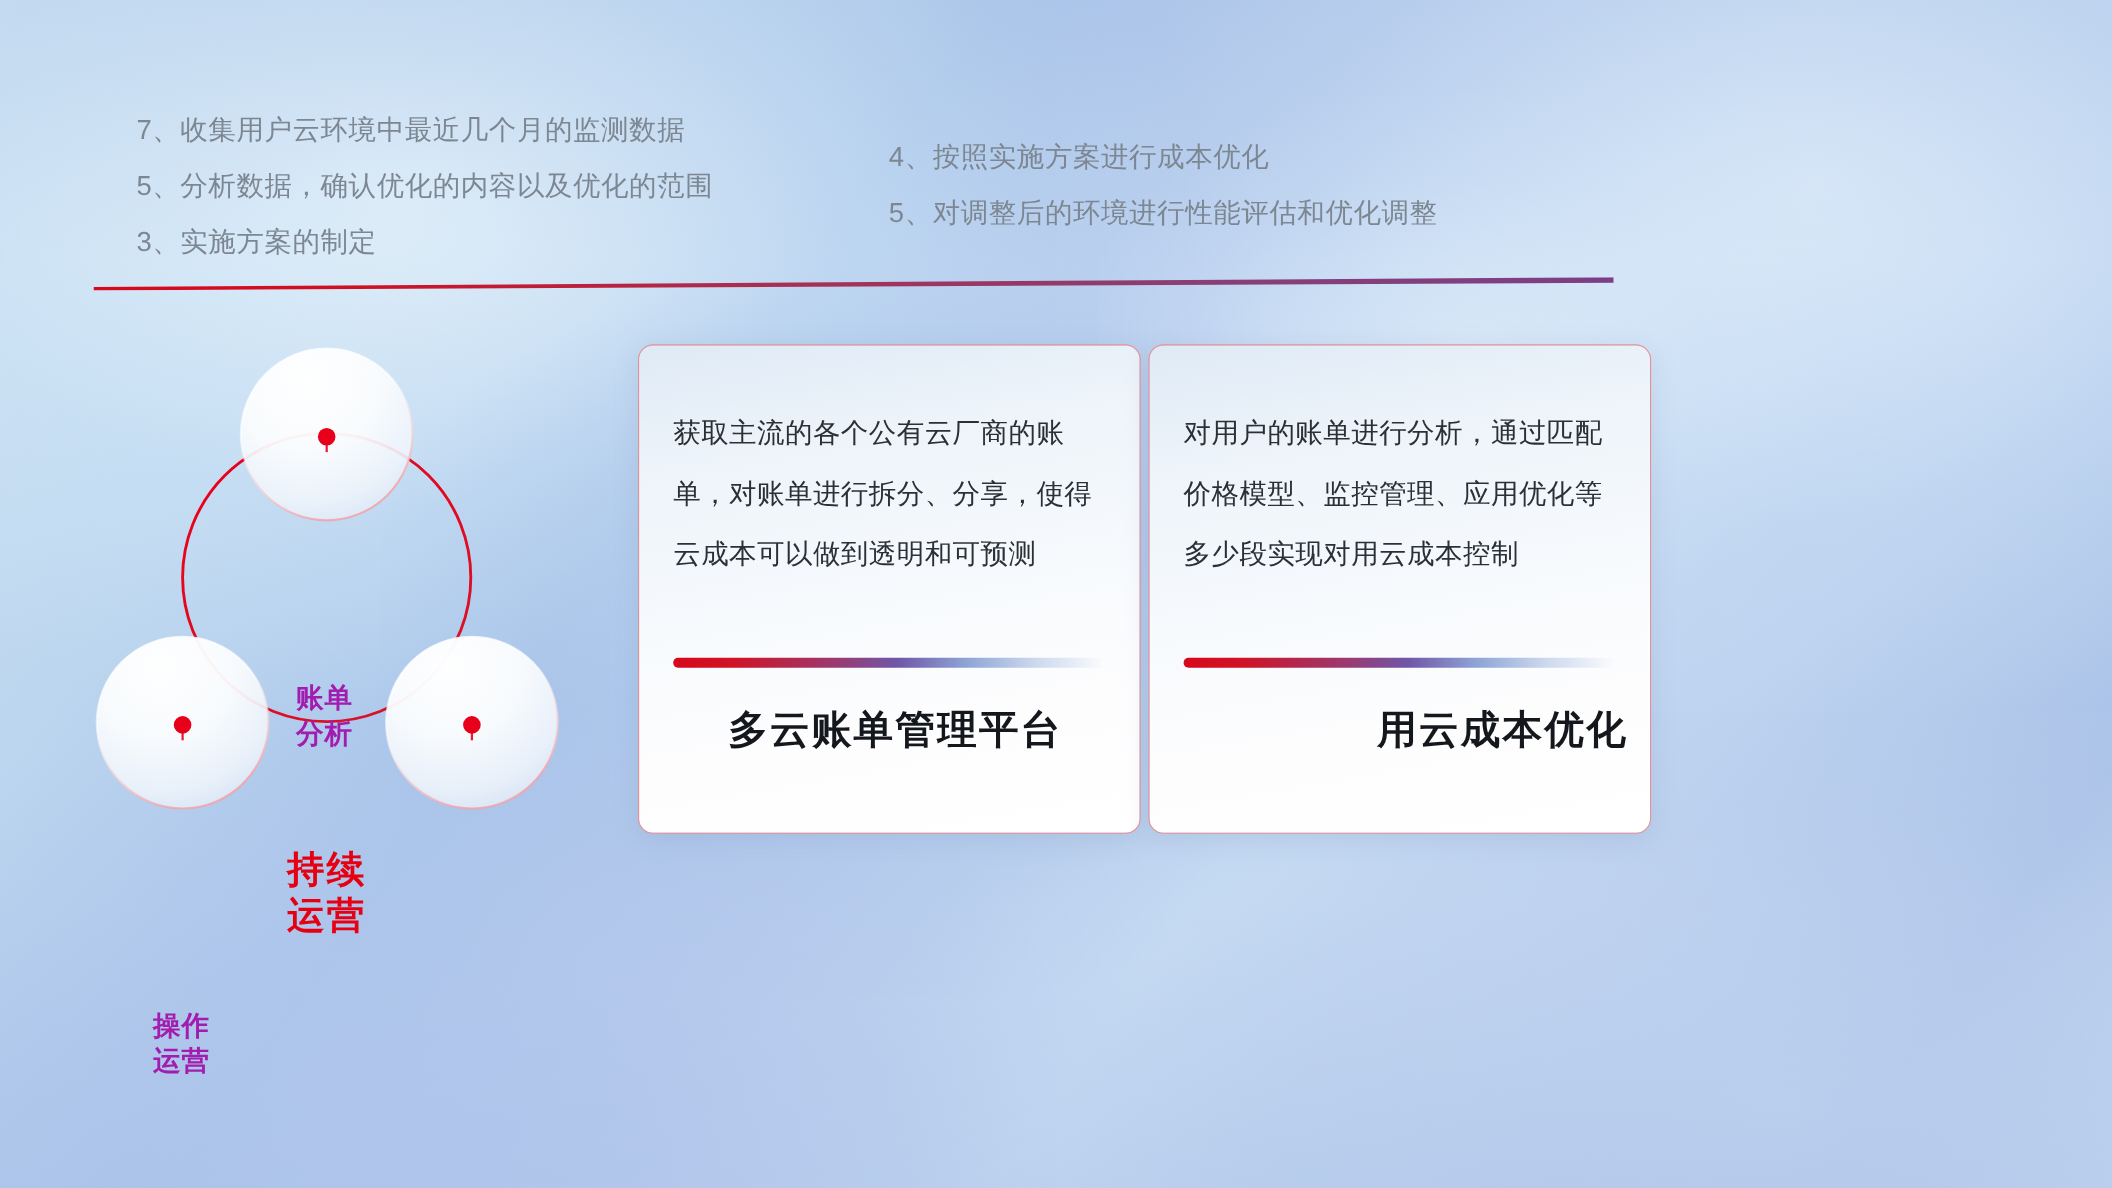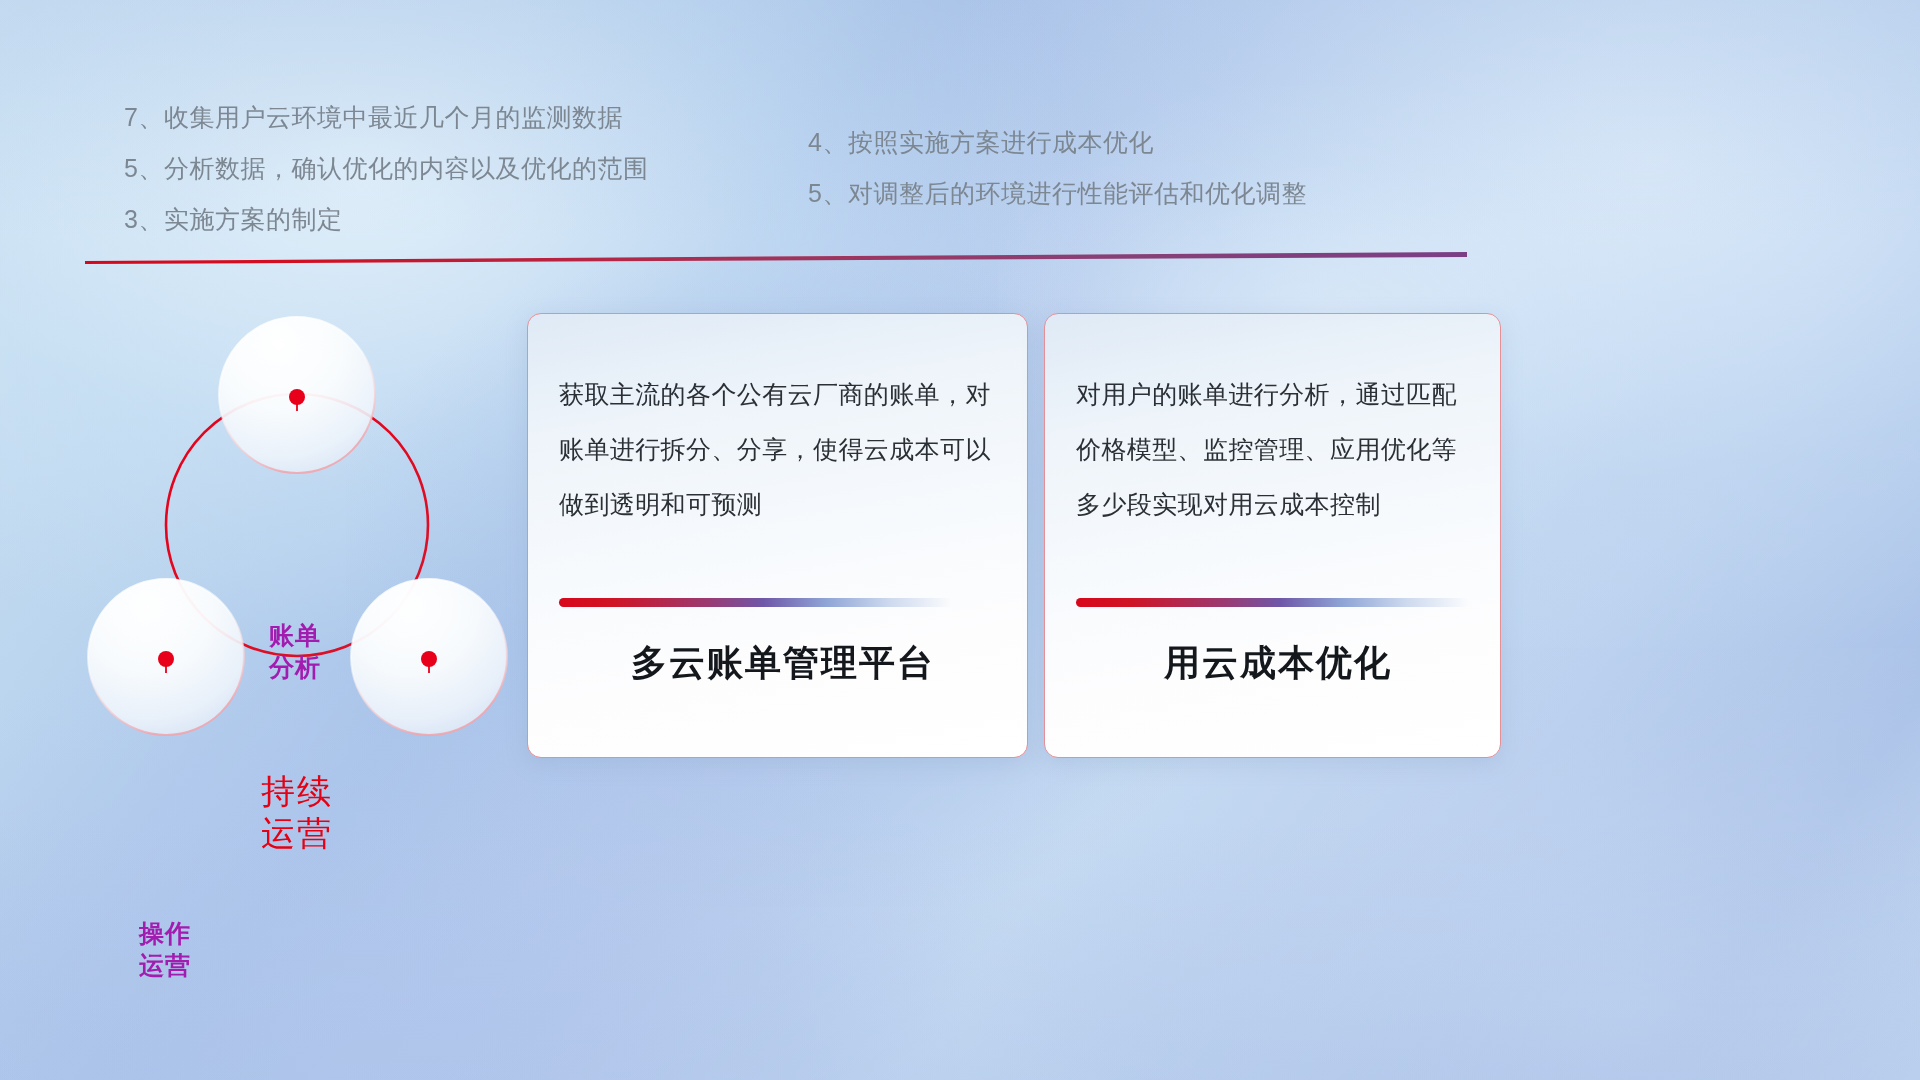--- a/index.html
+++ b/index.html
@@ -69,48 +69,48 @@
     position:absolute;text-align:center;line-height:1.28;
     font-size:25px;font-weight:700;color:#a21caf;
     width:160px;letter-spacing:1px;
   }
   .vlabel.top{left:calc(215px - 80px);top:334px;}
   .vlabel.bl {left:calc(85px - 80px);top:632px;}
   .vlabel.br {left:calc(348px - 80px);top:632px;}
   .vcenter{
     position:absolute;left:calc(217px - 90px);top:485px;width:180px;
     text-align:center;line-height:1.24;
-    font-size:34px;font-weight:400;color:#e60012;letter-spacing:2px;
+    font-size:34px;font-weight:700;color:#e60012;letter-spacing:2px;
   }
 
   
   .card{
     position:absolute;top:313px;width:455px;height:443px;
     border-radius:14px;
     border:1.6px solid #e59097;
     background:linear-gradient(170deg,#dfeaf6 0%,#eef4fa 24%,#f7fafd 52%,#fdfdfe 74%,#ffffff 100%);
     box-shadow:0 6px 22px rgba(118,146,186,.20);
     overflow:hidden;
   }
-  #card1{left:527px;padding-left:44px;}
+  #card1{left:580px;}
   #card2{left:1044px;}
   .card-body{
     position:absolute;left:31px;right:26px;top:53px;
     font-size:25px;line-height:55px;color:#2b3036;letter-spacing:.4px;
   }
   .card-rule{
     position:absolute;left:31px;top:284px;width:393px;height:9px;border-radius:5px;
     background:linear-gradient(90deg,#d8071b 0%,#cf1426 14%,#9a3a72 38%,#6f57a8 52%,#8fa5d6 68%,#cdd9ee 84%,rgba(236,242,250,0) 100%);
   }
   .card-title{
     position:absolute;left:31px;right:20px;top:325px;
     font-size:36px;font-weight:700;color:#14181d;letter-spacing:2px;
     text-align:center;
   }
-  #card2 .card-title{text-align:center;}
+  #card2 .card-title{text-align:right;}
 </style>
 </head>
 <body>
 
 <div id="bg">
   <div class="bg-base"></div>
   <div class="bg-glow-a"></div>
   <div class="bg-glow-f"></div>
   <div class="bg-glow-b"></div>
   <div class="bg-glow-c"></div>

